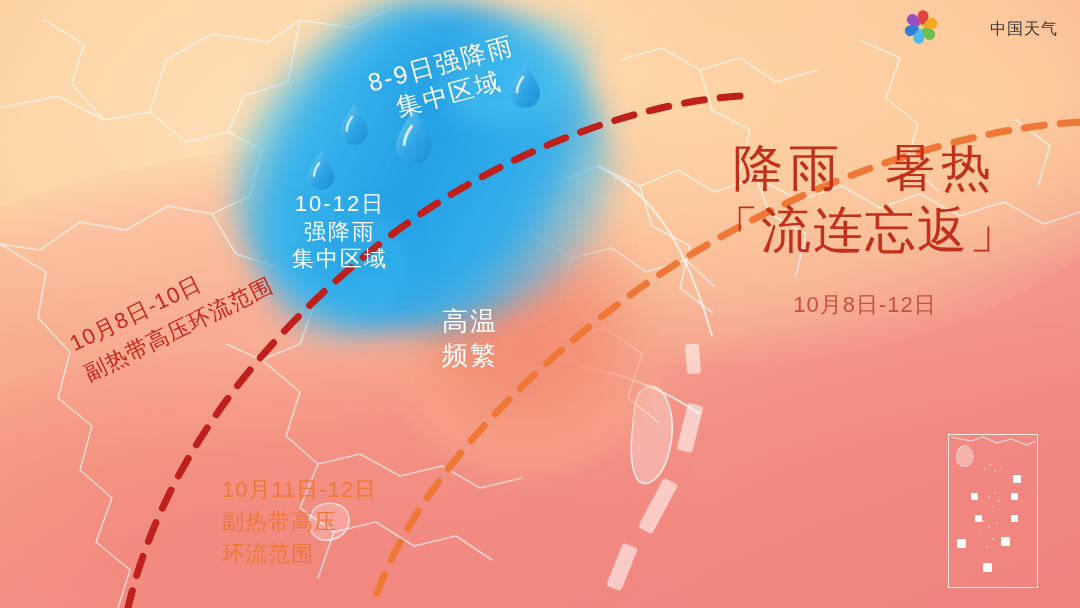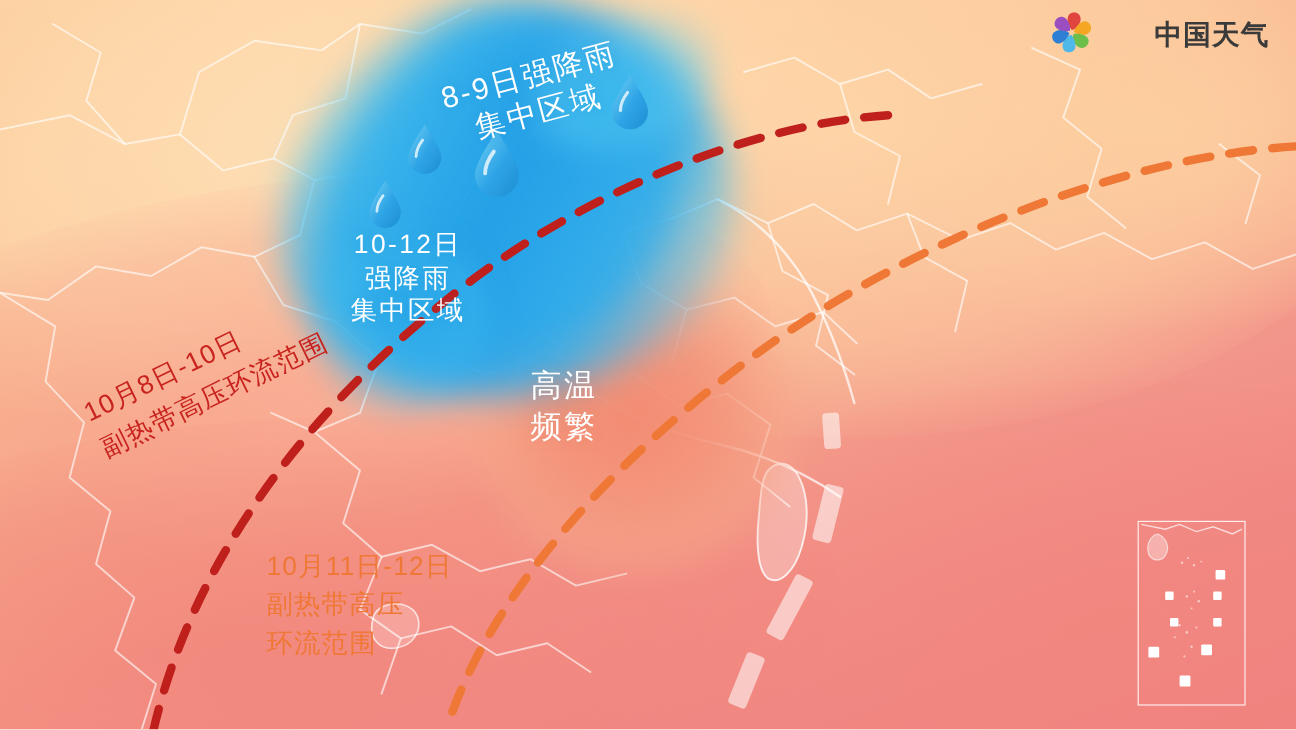--- a/index.html
+++ b/index.html
@@ -206,21 +206,21 @@
     font-size: 22px;
     line-height: 1.5;
     letter-spacing: 1px;
     white-space: pre;
     transform: rotate(-26deg);
     transform-origin: left top;
     font-weight: 400;
   }
   #label-orange-line {
     position: absolute;
-    left: 222px; top: 456px;
+    left: 222px; top: 474px;
     color: #ef7836;
     font-size: 22px;
     line-height: 1.45;
     letter-spacing: 1px;
     white-space: pre;
     font-weight: 400;
   }
 
   
   #headline {
@@ -255,25 +255,25 @@
 
   
   #logo {
     position: absolute;
     right: 22px; top: 9px;
     display: flex;
     align-items: center;
     gap: 9px;
   }
   #logo-text {
-    font-size: 23px;
+    font-size: 16px;
     color: #3a3a3a;
     letter-spacing: 1px;
     white-space: pre;
-    font-weight: 700;
+    font-weight: 400;
     margin-left: 42px;
   }
 
   
   #inset {
     position: absolute;
     left: 948px; top: 434px;
     width: 90px; height: 154px;
     border: 1.6px solid rgba(255,255,255,0.85);
     box-sizing: border-box;
@@ -401,20 +401,25 @@
   <div id="label-heat">高温
 频繁</div>
 
   <div id="label-red-line">10月8日-10日
 副热带高压环流范围</div>
 
   <div id="label-orange-line">10月11日-12日
 副热带高压
 环流范围</div>
 
+  <div id="headline">
+    <div id="headline-main">降雨  暑热</div>
+    <div id="headline-sub">「流连忘返」</div>
+    <div id="headline-date">10月8日-12日</div>
+  </div>
 
   <div id="logo">
     <span>
       <svg width="36" height="36" viewBox="0 0 100 100">
         <g transform="translate(50,50)">
           <g>
             <path d="M0,-6 C-18,-34 -6,-48 8,-46 C22,-44 26,-28 14,-14 C8,-7 3,-5 0,-6 Z" fill="#e0453f"></path>
             <g transform="rotate(60)">
                 <path d="M0,-6 C-18,-34 -6,-48 8,-46 C22,-44 26,-28 14,-14 C8,-7 3,-5 0,-6 Z" fill="#f5a623"></path>
               </g>

